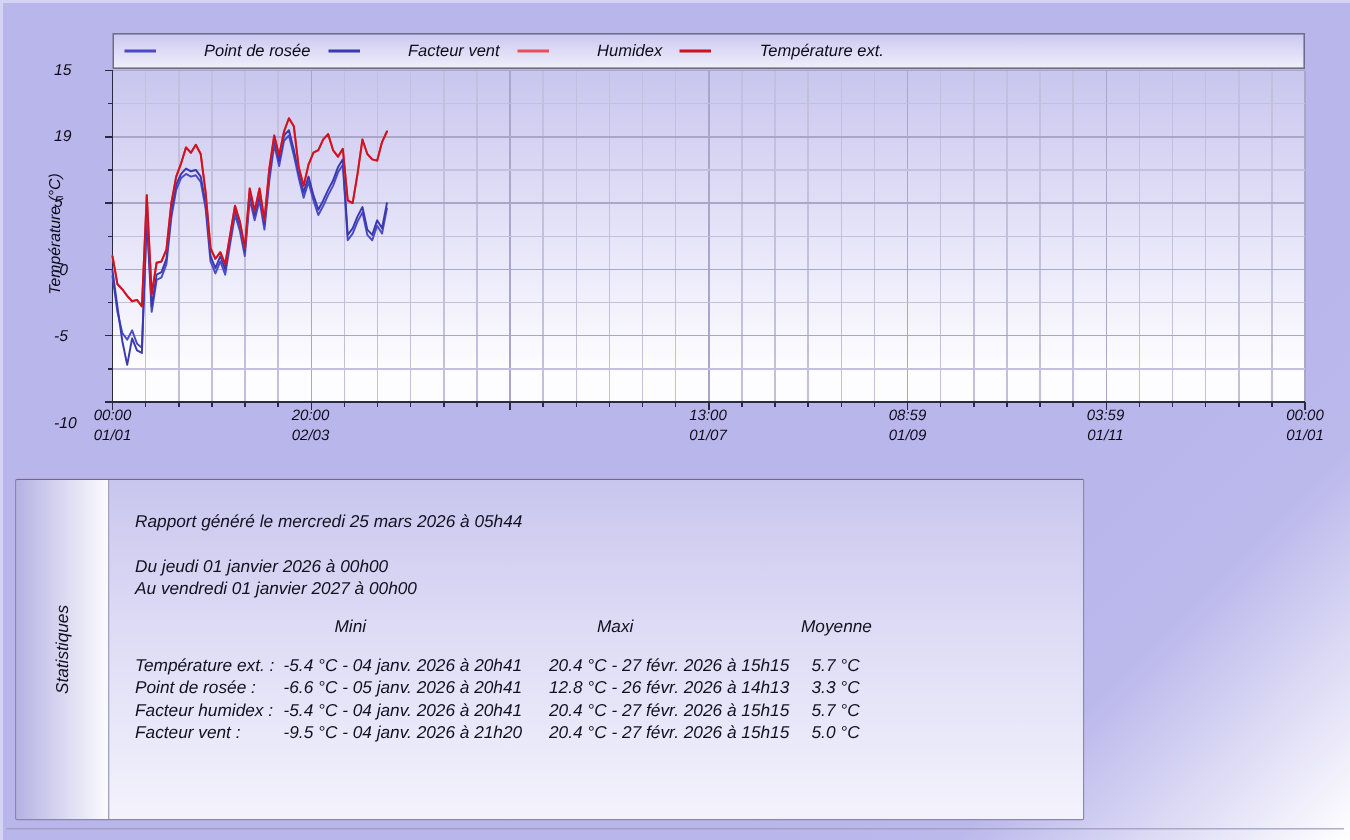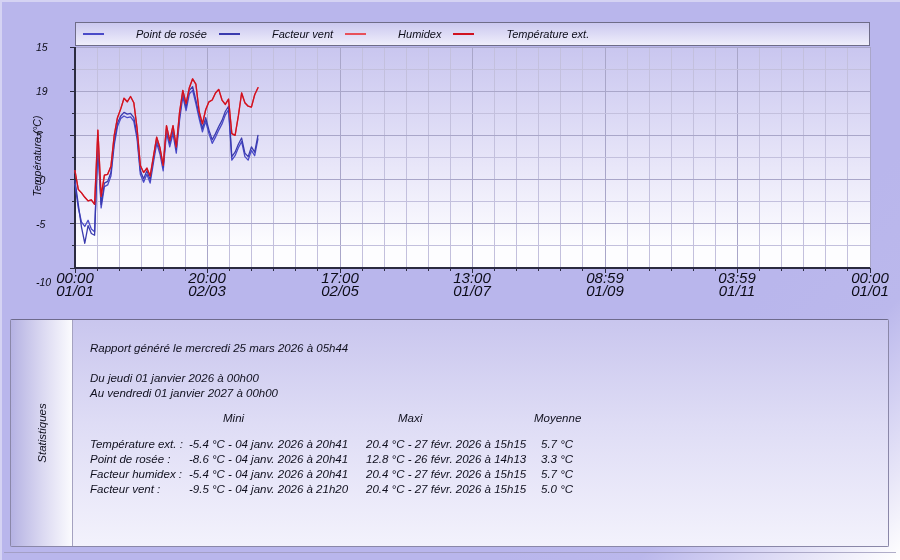--- a/index.html
+++ b/index.html
@@ -26,25 +26,25 @@
   .ylabel{
     position:absolute;left:37px;top:156px;font-size:10.5px;color:#0c0c18;white-space:nowrap;
     transform:translate(-50%,-50%) rotate(-90deg);
   }
   .ytick{
     position:absolute;left:36px;width:30px;
     font-size:10.5px;line-height:14px;color:#0c0c18;
   }
   .xtick{
     position:absolute;top:271px;width:90px;text-align:center;
-    font-size:15px;line-height:13px;color:#0c0c18;
+    font-size:10px;line-height:13px;color:#0c0c18;
   }
   
   .stats-panel{
-    position:absolute;left:10px;top:319px;width:879px;height:228px;box-sizing:border-box;
+    position:absolute;left:10px;top:319px;width:713px;height:228px;box-sizing:border-box;
     border:1px solid #8a87a8;border-top-color:#6e6b8c;border-radius:2px;
     display:flex;background:#cfccf0;
   }
   .stats-sidebar{
     flex:none;width:61px;position:relative;border-right:1px solid #a5a2c0;
     background:linear-gradient(90deg,#b5b2e3 0%,#dddbf2 55%,#fbfbfe 100%);
   }
   .stats-sidebar span{
     position:absolute;left:50%;top:50%;transform:translate(-50%,-50%) rotate(-90deg);
     font-size:11.5px;color:#10101e;white-space:nowrap;
@@ -198,24 +198,20 @@
   </div>
 
   <div class="xtick" style="left:30px">
     <div>00:00</div>
     <div>01/01</div>
   </div>
   <div class="xtick" style="left:162px">
     <div>20:00</div>
     <div>02/03</div>
   </div>
-  <div class="xtick" style="left:295px">
-    <div>17:00</div>
-    <div>02/05</div>
-  </div>
   <div class="xtick" style="left:427px">
     <div>13:00</div>
     <div>01/07</div>
   </div>
   <div class="xtick" style="left:560px">
     <div>08:59</div>
     <div>01/09</div>
   </div>
   <div class="xtick" style="left:692px">
     <div>03:59</div>
@@ -240,21 +236,21 @@
       <div class="abs" style="left:461px;top:92px">Moyenne</div>
 
       <div class="stats-row" style="top:118px">
         <span class="c-label">Température ext. :</span>
         <span class="c-mini">-5.4 °C - 04 janv. 2026 à 20h41</span>
         <span class="c-maxi">20.4 °C - 27 févr. 2026 à 15h15</span>
         <span class="c-moy">5.7 °C</span>
       </div>
       <div class="stats-row" style="top:133px">
         <span class="c-label">Point de rosée :</span>
-        <span class="c-mini">-8.6 °C - 04 janv. 2026 à 20h41</span>
+        <span class="c-mini">-6.6 °C - 05 janv. 2026 à 20h41</span>
         <span class="c-maxi">12.8 °C - 26 févr. 2026 à 14h13</span>
         <span class="c-moy">3.3 °C</span>
       </div>
       <div class="stats-row" style="top:148px">
         <span class="c-label">Facteur humidex :</span>
         <span class="c-mini">-5.4 °C - 04 janv. 2026 à 20h41</span>
         <span class="c-maxi">20.4 °C - 27 févr. 2026 à 15h15</span>
         <span class="c-moy">5.7 °C</span>
       </div>
       <div class="stats-row" style="top:163px">

